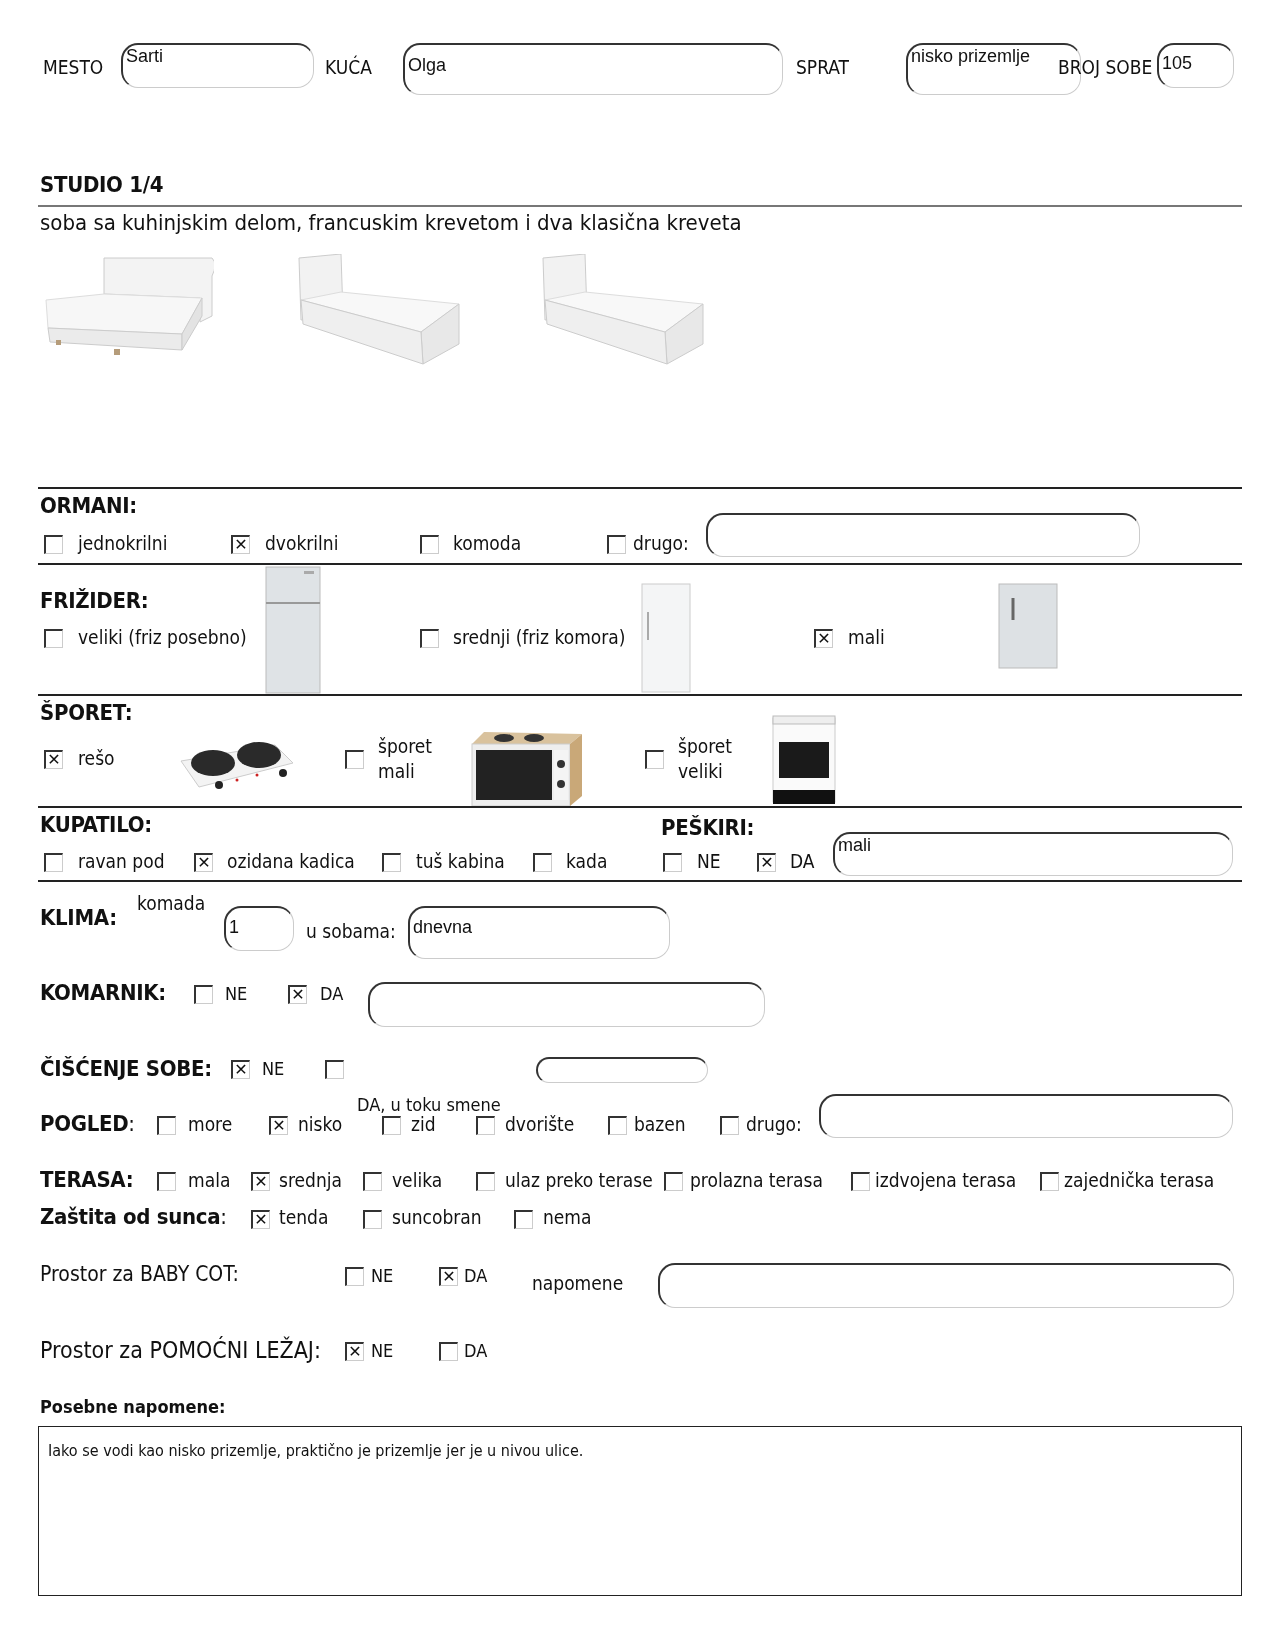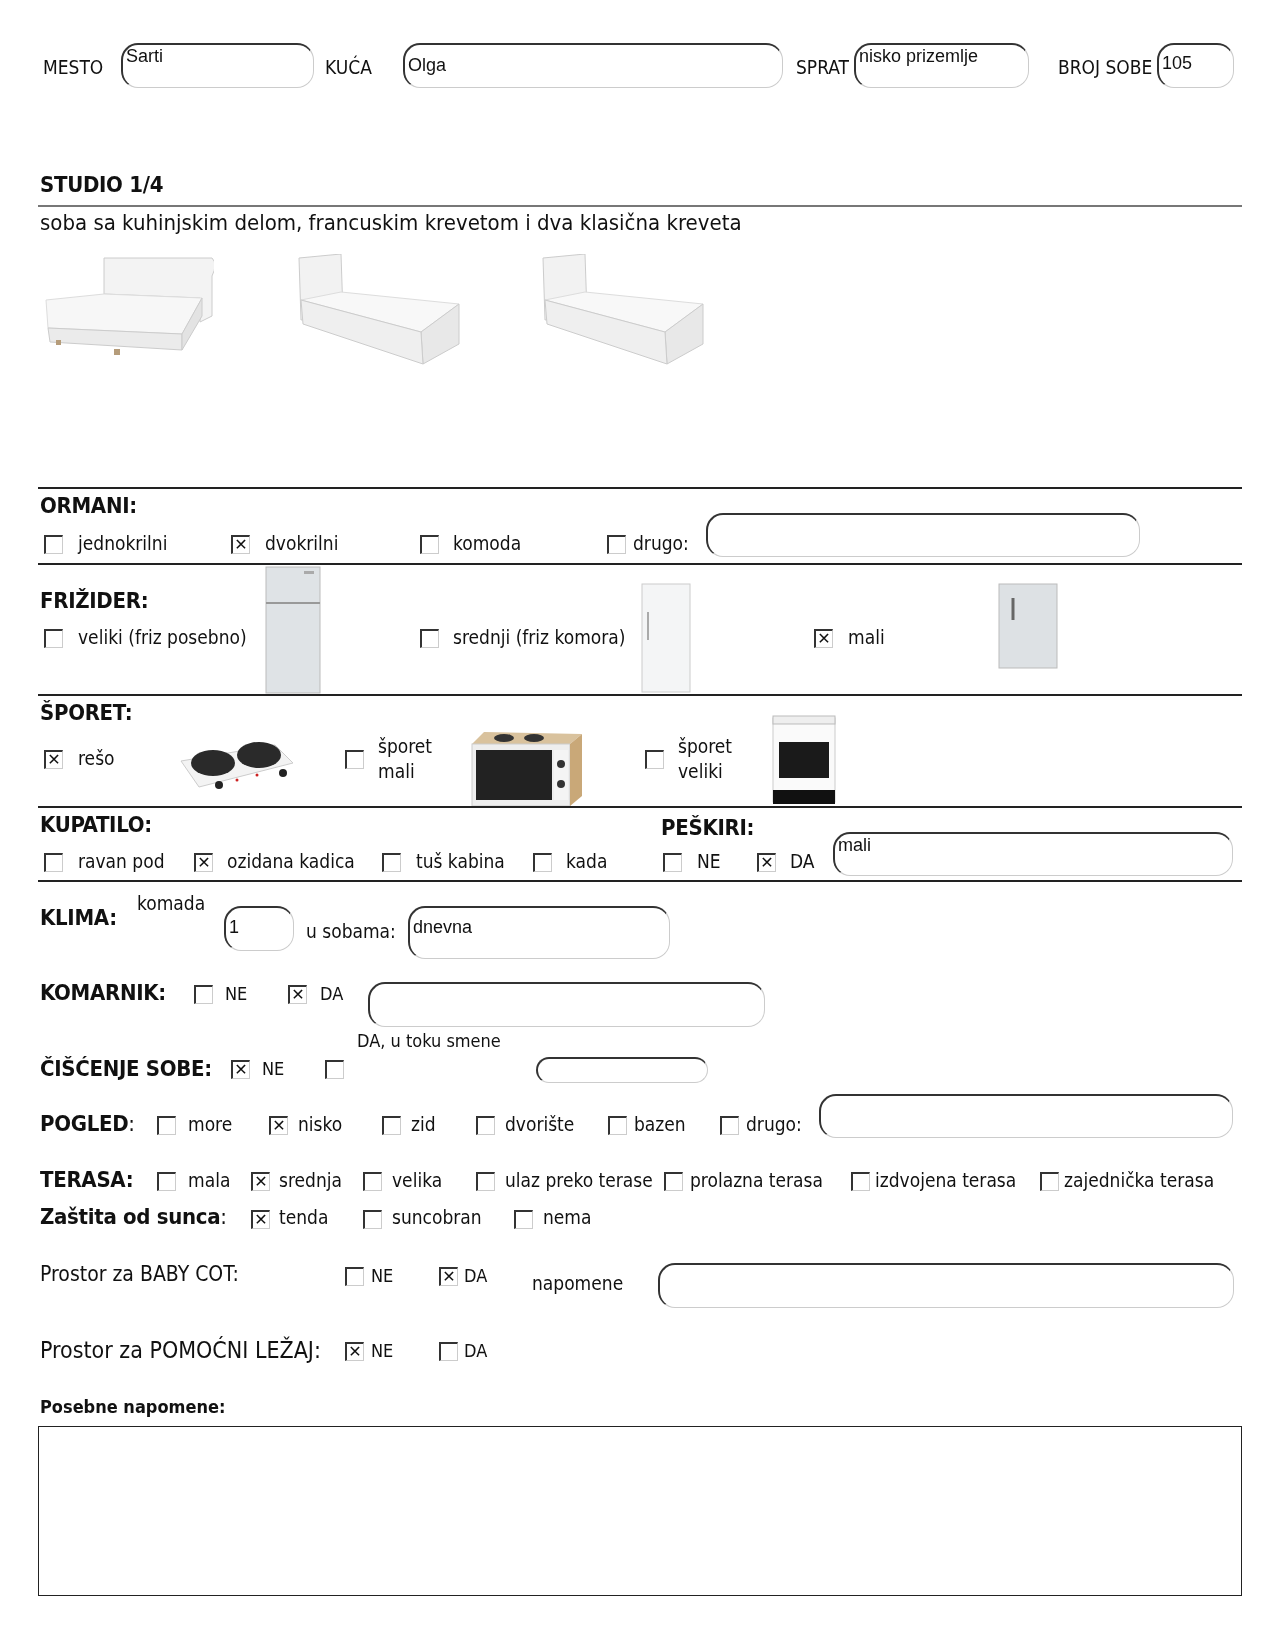--- a/index.html
+++ b/index.html
@@ -14,24 +14,24 @@
   .hr-thin{position:absolute;left:38px;width:1204px;height:1px;background:#666;}
   .img{position:absolute;}
 </style>
 </head>
 <body>
 
 <span class="abs lbl" style="left:43px;top:56px;">MESTO</span>
 <div class="field" style="left:121px;top:43px;width:193px;height:45px;">Sarti</div>
 
 <span class="abs lbl" style="left:325px;top:56px;">KUĆA</span>
-<div class="field" style="left:403px;top:43px;width:380px;height:45px;padding-top:10px;">Olga</div>
+<div class="field" style="left:403px;top:43px;width:380px;height:52px;padding-top:10px;">Olga</div>
 
 <span class="abs lbl" style="left:796px;top:56px;">SPRAT</span>
-<div class="field" style="left:854px;top:43px;width:175px;height:45px;">nisko prizemlje</div>
+<div class="field" style="left:906px;top:43px;width:175px;height:52px;">nisko prizemlje</div>
 
 <span class="abs lbl" style="left:1058px;top:56px;">BROJ SOBE</span>
 <div class="field" style="left:1157px;top:43px;width:77px;height:45px;padding-top:8px;">105</div>
 
 <span class="abs head" style="left:40px;top:172px;">STUDIO 1/4</span>
 <div class="hr-thin" style="top:205px;height:2px;background:#777;"></div>
 <span class="abs" style="left:40px;top:210px;font-size:22px;white-space:nowrap;">soba sa kuhinjskim delom, francuskim krevetom i dva klasična kreveta</span>
 
 <svg class="img" style="left:42px;top:254px;" width="172" height="105" viewBox="0 0 172 105">
   <path d="M62 4 L170 4 Q176 10 170 22 L170 62 L158 68 L158 44 L62 40 Z" fill="#f3f3f3" stroke="#ccc"></path>
@@ -199,21 +199,21 @@
 <div class="field" style="left:368px;top:982px;width:397px;height:45px;"></div>
 
 <span class="abs head" style="left:40px;top:1056px;">ČIŠĆENJE SOBE:</span>
 <div class="cb" style="left:231px;top:1060px;" aria-checked="true">
     <span>✕</span>
   </div>
 <span class="abs lbl-sm" style="left:262px;top:1058px;">NE</span>
 <div class="cb" style="left:325px;top:1060px;" aria-checked="false">
     <span></span>
   </div>
-<span class="abs lbl-sm" style="left:357px;top:1030px;">DA, u toku smene</span>
+<span class="abs lbl-sm" style="left:357px;top:1094px;">DA, u toku smene</span>
 <div class="field" style="left:536px;top:1057px;width:172px;height:26px;"></div>
 
 <span class="abs head" style="left:40px;top:1111px;"><span>POGLED</span><span style="font-weight:normal">:</span></span>
 <div class="cb" style="left:157px;top:1116px;" aria-checked="false">
     <span></span>
   </div>
 <span class="abs lbl" style="left:188px;top:1113px;">more</span>
 <div class="cb" style="left:269px;top:1116px;" aria-checked="true">
     <span>✕</span>
   </div>
@@ -297,13 +297,14 @@
     <span>✕</span>
   </div>
 <span class="abs lbl-sm" style="left:371px;top:1340px;">NE</span>
 <div class="cb" style="left:439px;top:1342px;" aria-checked="false">
     <span></span>
   </div>
 <span class="abs lbl-sm" style="left:464px;top:1340px;">DA</span>
 
 <span class="abs" style="left:40px;top:1396px;font-size:18px;font-weight:bold;white-space:nowrap;">Posebne napomene:</span>
 <div class="abs" style="left:38px;top:1426px;width:1204px;height:170px;border:1.5px solid #222;box-sizing:border-box;padding:12px 9px;font-size:16px;line-height:23px;">
+  <div>Iako se vodi kao nisko prizemlje, praktično je prizemlje jer je u nivou ulice.</div>
 </div>
 
 </body></html>

